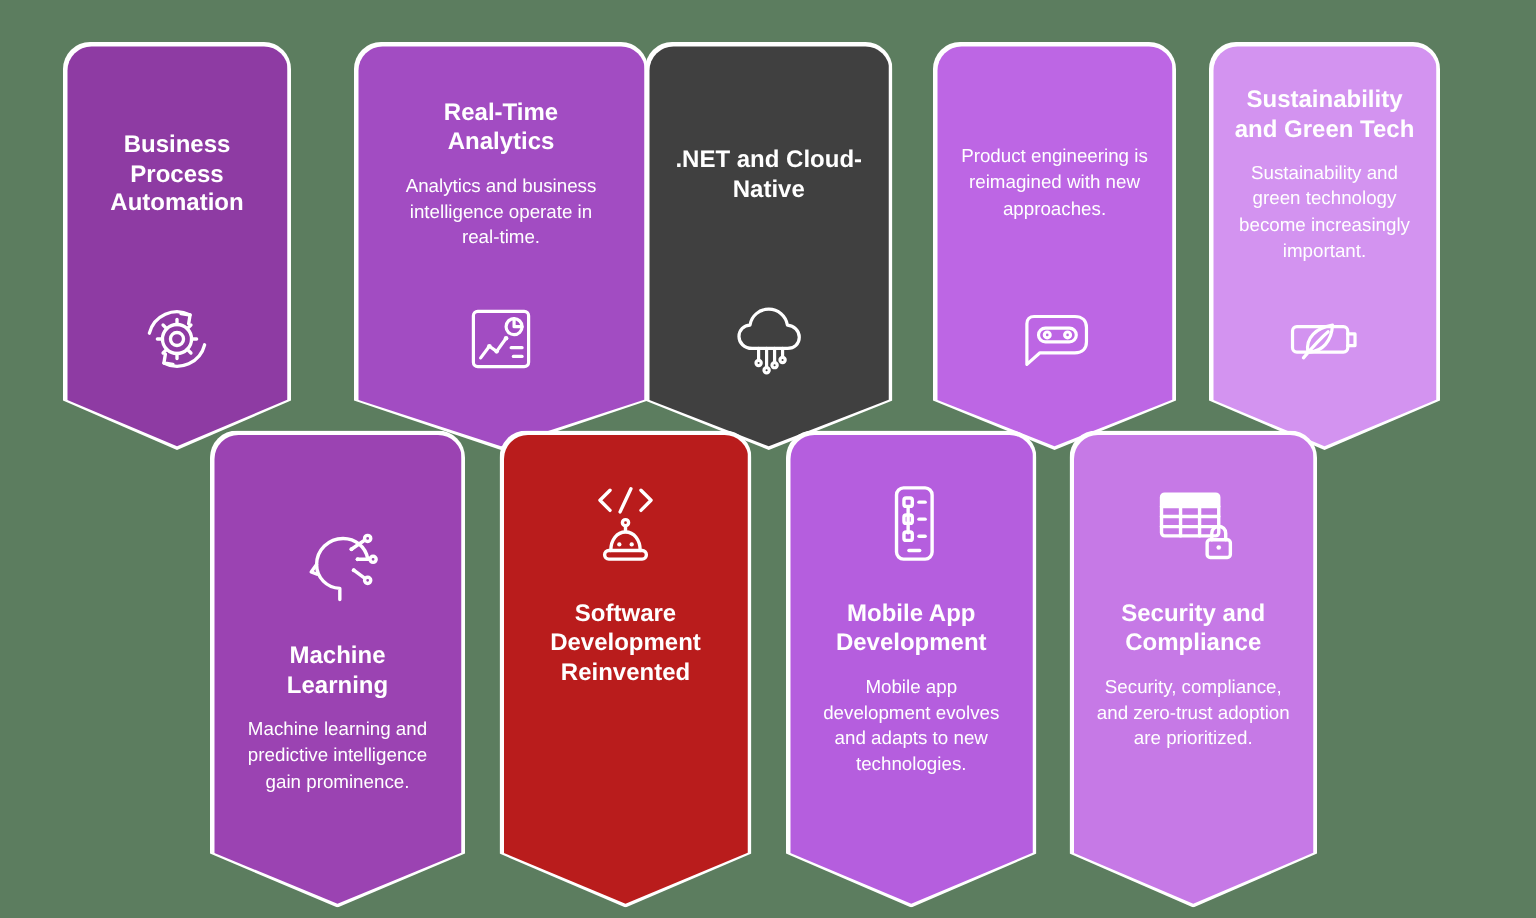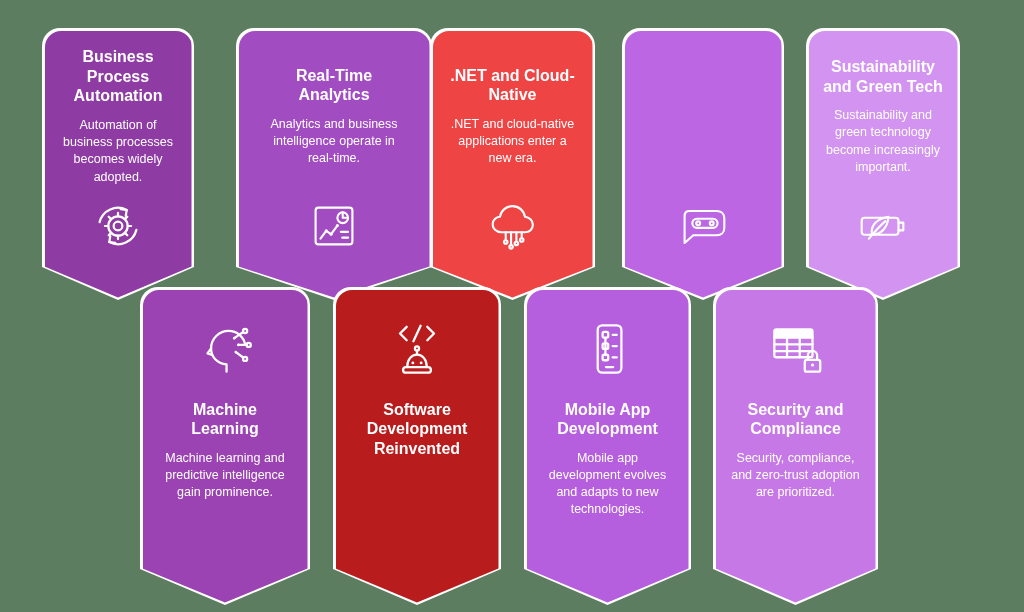--- a/index.html
+++ b/index.html
@@ -38,21 +38,20 @@
 </style>
 </head>
 <body>
 
 <div class="canvas" style="background-color: rgb(92, 125, 95);">
 
   <div class="card-wrap row-top" style="left:42px; width:152px;">
     <div class="card text-top" style="background-color: rgb(142, 59, 163);">
       <div class="text-group">
         <div class="title">Business Process Automation</div>
-        <div class="desc">Automation of business processes becomes widely adopted.</div>
       </div>
       <div class="icon">
         <svg viewBox="0 0 64 64" fill="none" stroke="#fff" stroke-width="2.3" stroke-linecap="round" stroke-linejoin="round">
           <circle cx="32" cy="32" r="4.5"></circle>
           <circle cx="32" cy="32" r="10"></circle>
           <line x1="42" y1="32" x2="45.5" y2="32"></line>
             <line x1="22" y1="32" x2="18.5" y2="32"></line>
           <line x1="32" y1="22" x2="32" y2="18.5"></line>
             <line x1="32" y1="42" x2="32" y2="45.5"></line>
           <line x1="39.1" y1="24.9" x2="41.6" y2="22.4"></line>
@@ -84,44 +83,44 @@
           <circle cx="41" cy="23.5" r="5.5"></circle>
           <path d="M41 18 v5.5 h5.5"></path>
           <line x1="39" y1="38" x2="46.5" y2="38"></line>
           <line x1="40.5" y1="44" x2="46.5" y2="44"></line>
         </svg>
       </div>
     </div>
   </div>
 
   <div class="card-wrap row-top" style="left:430px; width:165px;">
-    <div class="card text-top" style="background-color: #ef4444;">
+    <div class="card text-top" style="background-color: #404040;">
       <div class="text-group">
         <div class="title">.NET and Cloud-Native</div>
-        <div class="desc">.NET and cloud-native applications enter a new era.</div>
       </div>
       <div class="icon">
         <svg viewBox="0 0 64 64" fill="none" stroke="#fff" stroke-width="2.2" stroke-linecap="round" stroke-linejoin="round">
           <path d="M20 38.5 C14.5 38.5 11 34.5 11 30.2 C11 25.8 14.4 22.6 18.6 22.4 C19.6 16 25 11.5 31.5 11.5 C38 11.5 43.3 16.2 44.3 22.4 C48.8 22.8 52.5 26.3 52.5 30.8 C52.5 35.3 49 38.5 44.5 38.5 Z"></path>
           <line x1="24.5" y1="38.5" x2="24.5" y2="46"></line>
             <circle cx="24.5" cy="48.5" r="1.8"></circle>
           <line x1="30" y1="38.5" x2="30" y2="51"></line>
             <circle cx="30" cy="53.5" r="1.8"></circle>
           <line x1="35.5" y1="38.5" x2="35.5" y2="47.5"></line>
             <circle cx="35.5" cy="50" r="1.8"></circle>
           <line x1="41" y1="38.5" x2="41" y2="44"></line>
             <circle cx="41" cy="46.5" r="1.8"></circle>
         </svg>
       </div>
     </div>
   </div>
 
   <div class="card-wrap row-top" style="left:622px; width:162px;">
     <div class="card text-top" style="background-color: rgb(189, 102, 228);">
       <div class="text-group">
+        <div class="desc">Product engineering is reimagined with new approaches.</div>
       </div>
       <div class="icon">
         <svg viewBox="0 0 64 64" fill="none" stroke="#fff" stroke-width="2.2" stroke-linecap="round" stroke-linejoin="round">
           <path d="M18 16.5 H46 C51 16.5 54 19.5 54 24 V34 C54 38.5 51 41.5 46 41.5 H22 L13 49.5 V21.5 C13 18.5 15 16.5 18 16.5 Z"></path>
           <rect x="21" y="24.5" width="26" height="9.5" rx="4.75"></rect>
           <circle cx="27" cy="29.2" r="2"></circle>
           <circle cx="41" cy="29.2" r="2"></circle>
         </svg>
       </div>
     </div>
@@ -138,21 +137,21 @@
           <rect x="10" y="23.5" width="38" height="17.5" rx="3"></rect>
           <path d="M48 28.5 H53 V36.5 H48"></path>
           <path d="M20.5 41 C19 31 26 24.5 37.5 22.5 C37 33.5 30.5 40.5 21.5 41 Z"></path>
           <path d="M17.5 45 C23 38.5 28.5 32 34.5 27"></path>
         </svg>
       </div>
     </div>
   </div>
 
   <div class="card-wrap row-bottom" style="left:140px; width:170px;">
-    <div class="card icon-top" style="background-color: rgb(155, 67, 178);">
+    <div class="card icon-top" style="background-color: rgb(155, 67, 178); justify-content: center;">
       <div class="icon">
         <svg viewBox="0 0 64 64" fill="none" stroke="#fff" stroke-width="2.2" stroke-linecap="round" stroke-linejoin="round">
           <path d="M33.5 54 V46.8 C25 46.5 18.5 39.8 18.5 31.4 C18.5 22 26.2 14.5 35.6 14.5 C43.6 14.5 50.2 20 51.5 27.5"></path>
           <path d="M18.5 31.4 L15 36.2 L18.8 37.6"></path>
           <line x1="41" y1="21.5" x2="49" y2="16"></line>
             <circle cx="51.5" cy="14.5" r="2"></circle>
           <line x1="45" y1="28" x2="52.5" y2="28"></line>
             <circle cx="55" cy="28" r="2"></circle>
           <line x1="42.5" y1="35" x2="49.3" y2="40"></line>
             <circle cx="51.5" cy="41.6" r="2"></circle>

